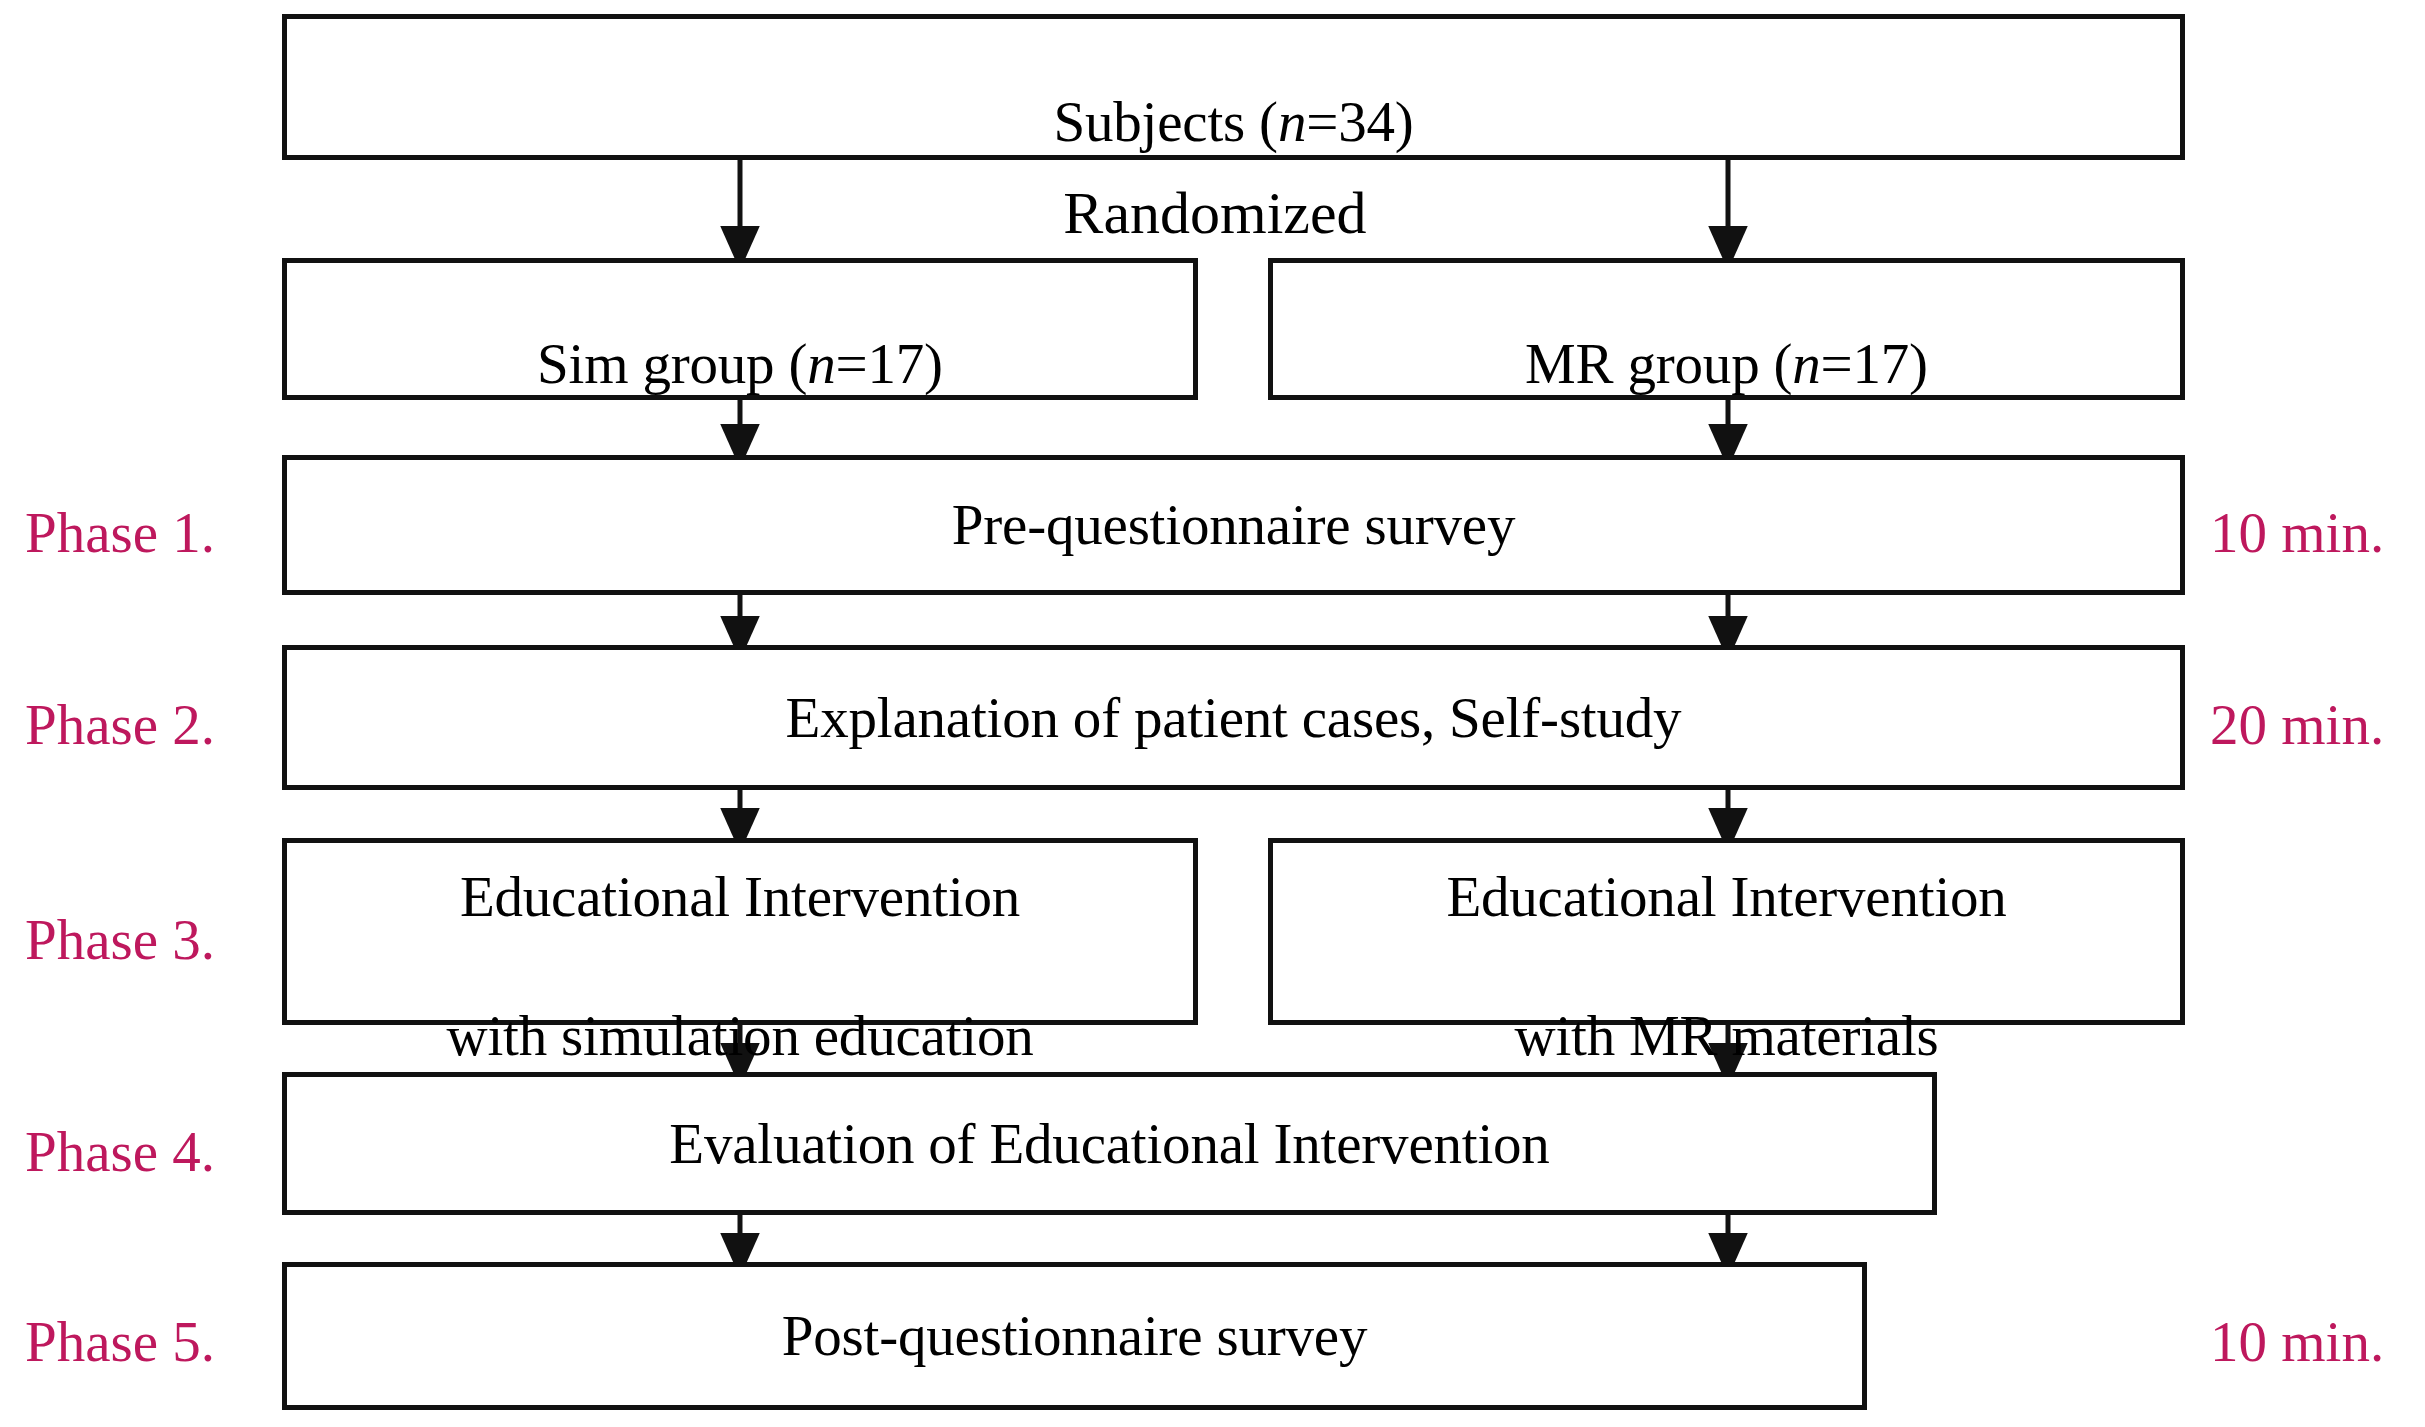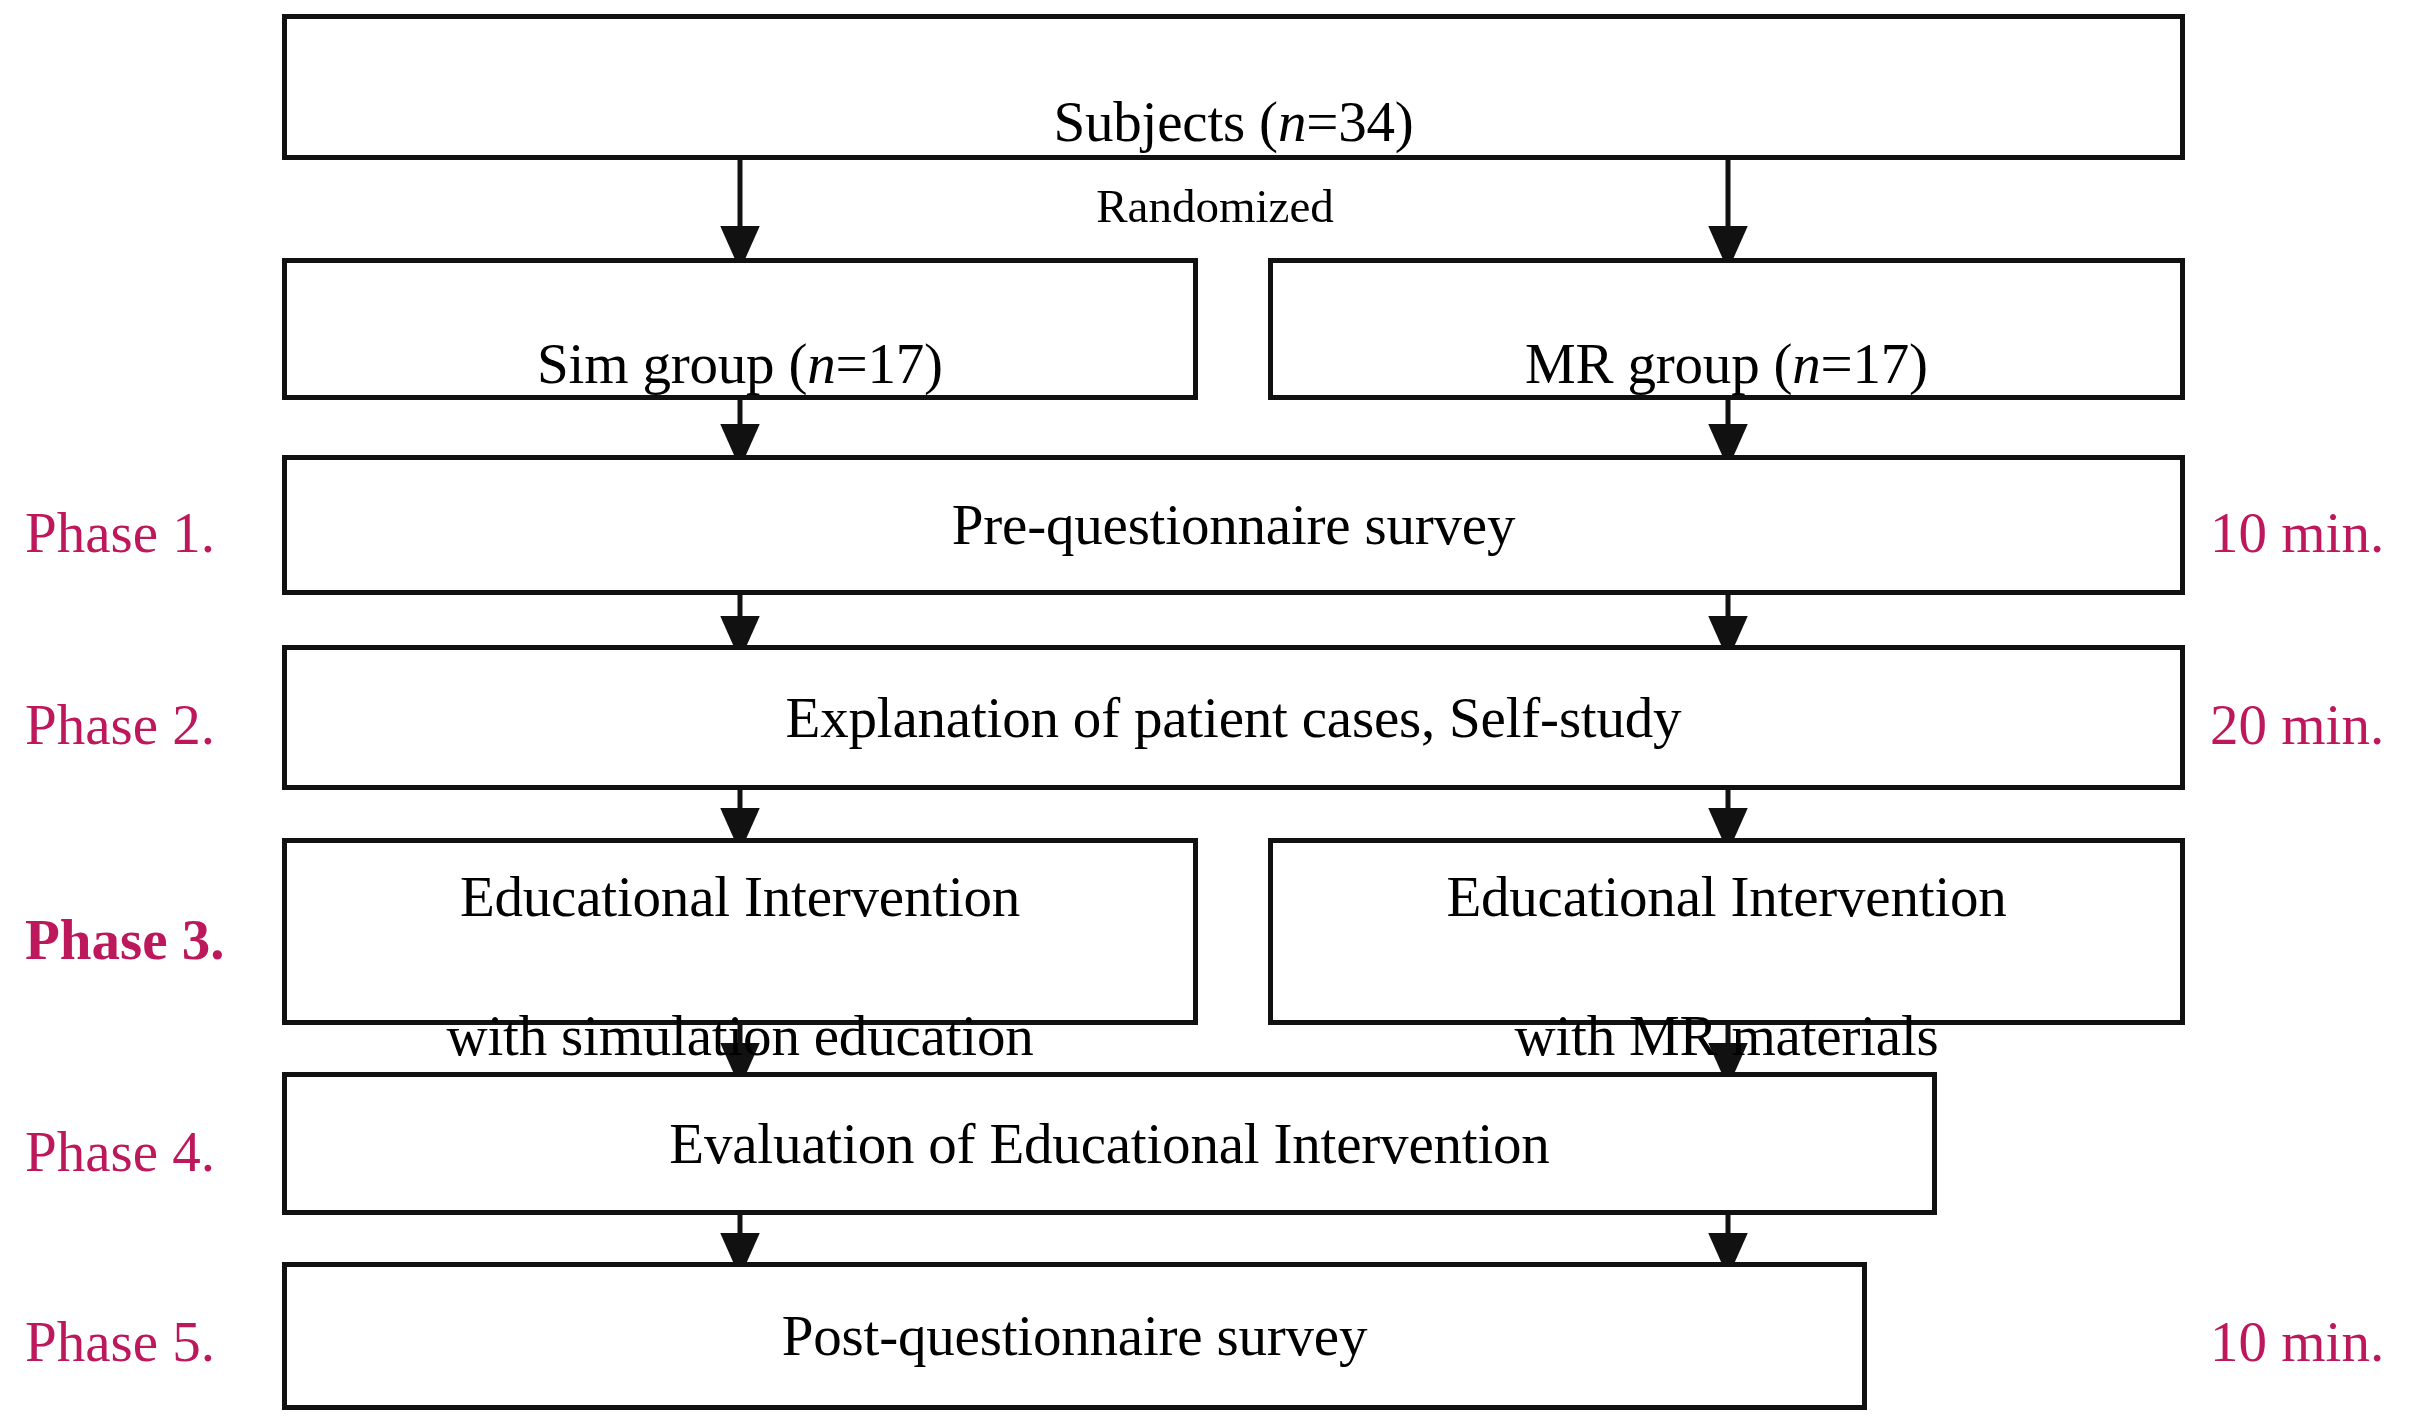--- a/index.html
+++ b/index.html
@@ -49,21 +49,21 @@
     white-space: nowrap;
     color: #be185d;
     margin-top: 8px;
   }
   .side-label.left  { text-align: left; }
   .side-label.right { text-align: left; }
 
   
   .caption {
     position: absolute;
-    font-size: 47px;
+    font-size: 60px;
     line-height: 1;
     white-space: nowrap;
     text-align: center;
   }
 
   
   #connectors {
     position: absolute;
     left: 0;
     top: 0;
@@ -142,21 +142,21 @@
   <div class="side-label left" style="left:25px; top:688px;">
     <span>Phase 2.</span>
   </div>
   <div class="node" style="left:282px; top:645px; width:1903px; height:145px;">
     <span class="label">Explanation of patient cases, Self-study</span>
   </div>
   <div class="side-label right" style="left:2210px; top:688px;">
     <span>20 min.</span>
   </div>
 
-  <div class="side-label left" style="left:25px; top:903px;font-weight:bold;">
+  <div class="side-label left" style="left:25px; top:903px;">
     <span>Phase 3.</span>
   </div>
   <div class="node" style="left:282px; top:838px; width:916px; height:187px;">
     <span class="label">
       <span>Educational Intervention</span><br>
       <span>with simulation education</span>
     </span>
   </div>
   <div class="node" style="left:1268px; top:838px; width:917px; height:187px;">
     <span class="label">

